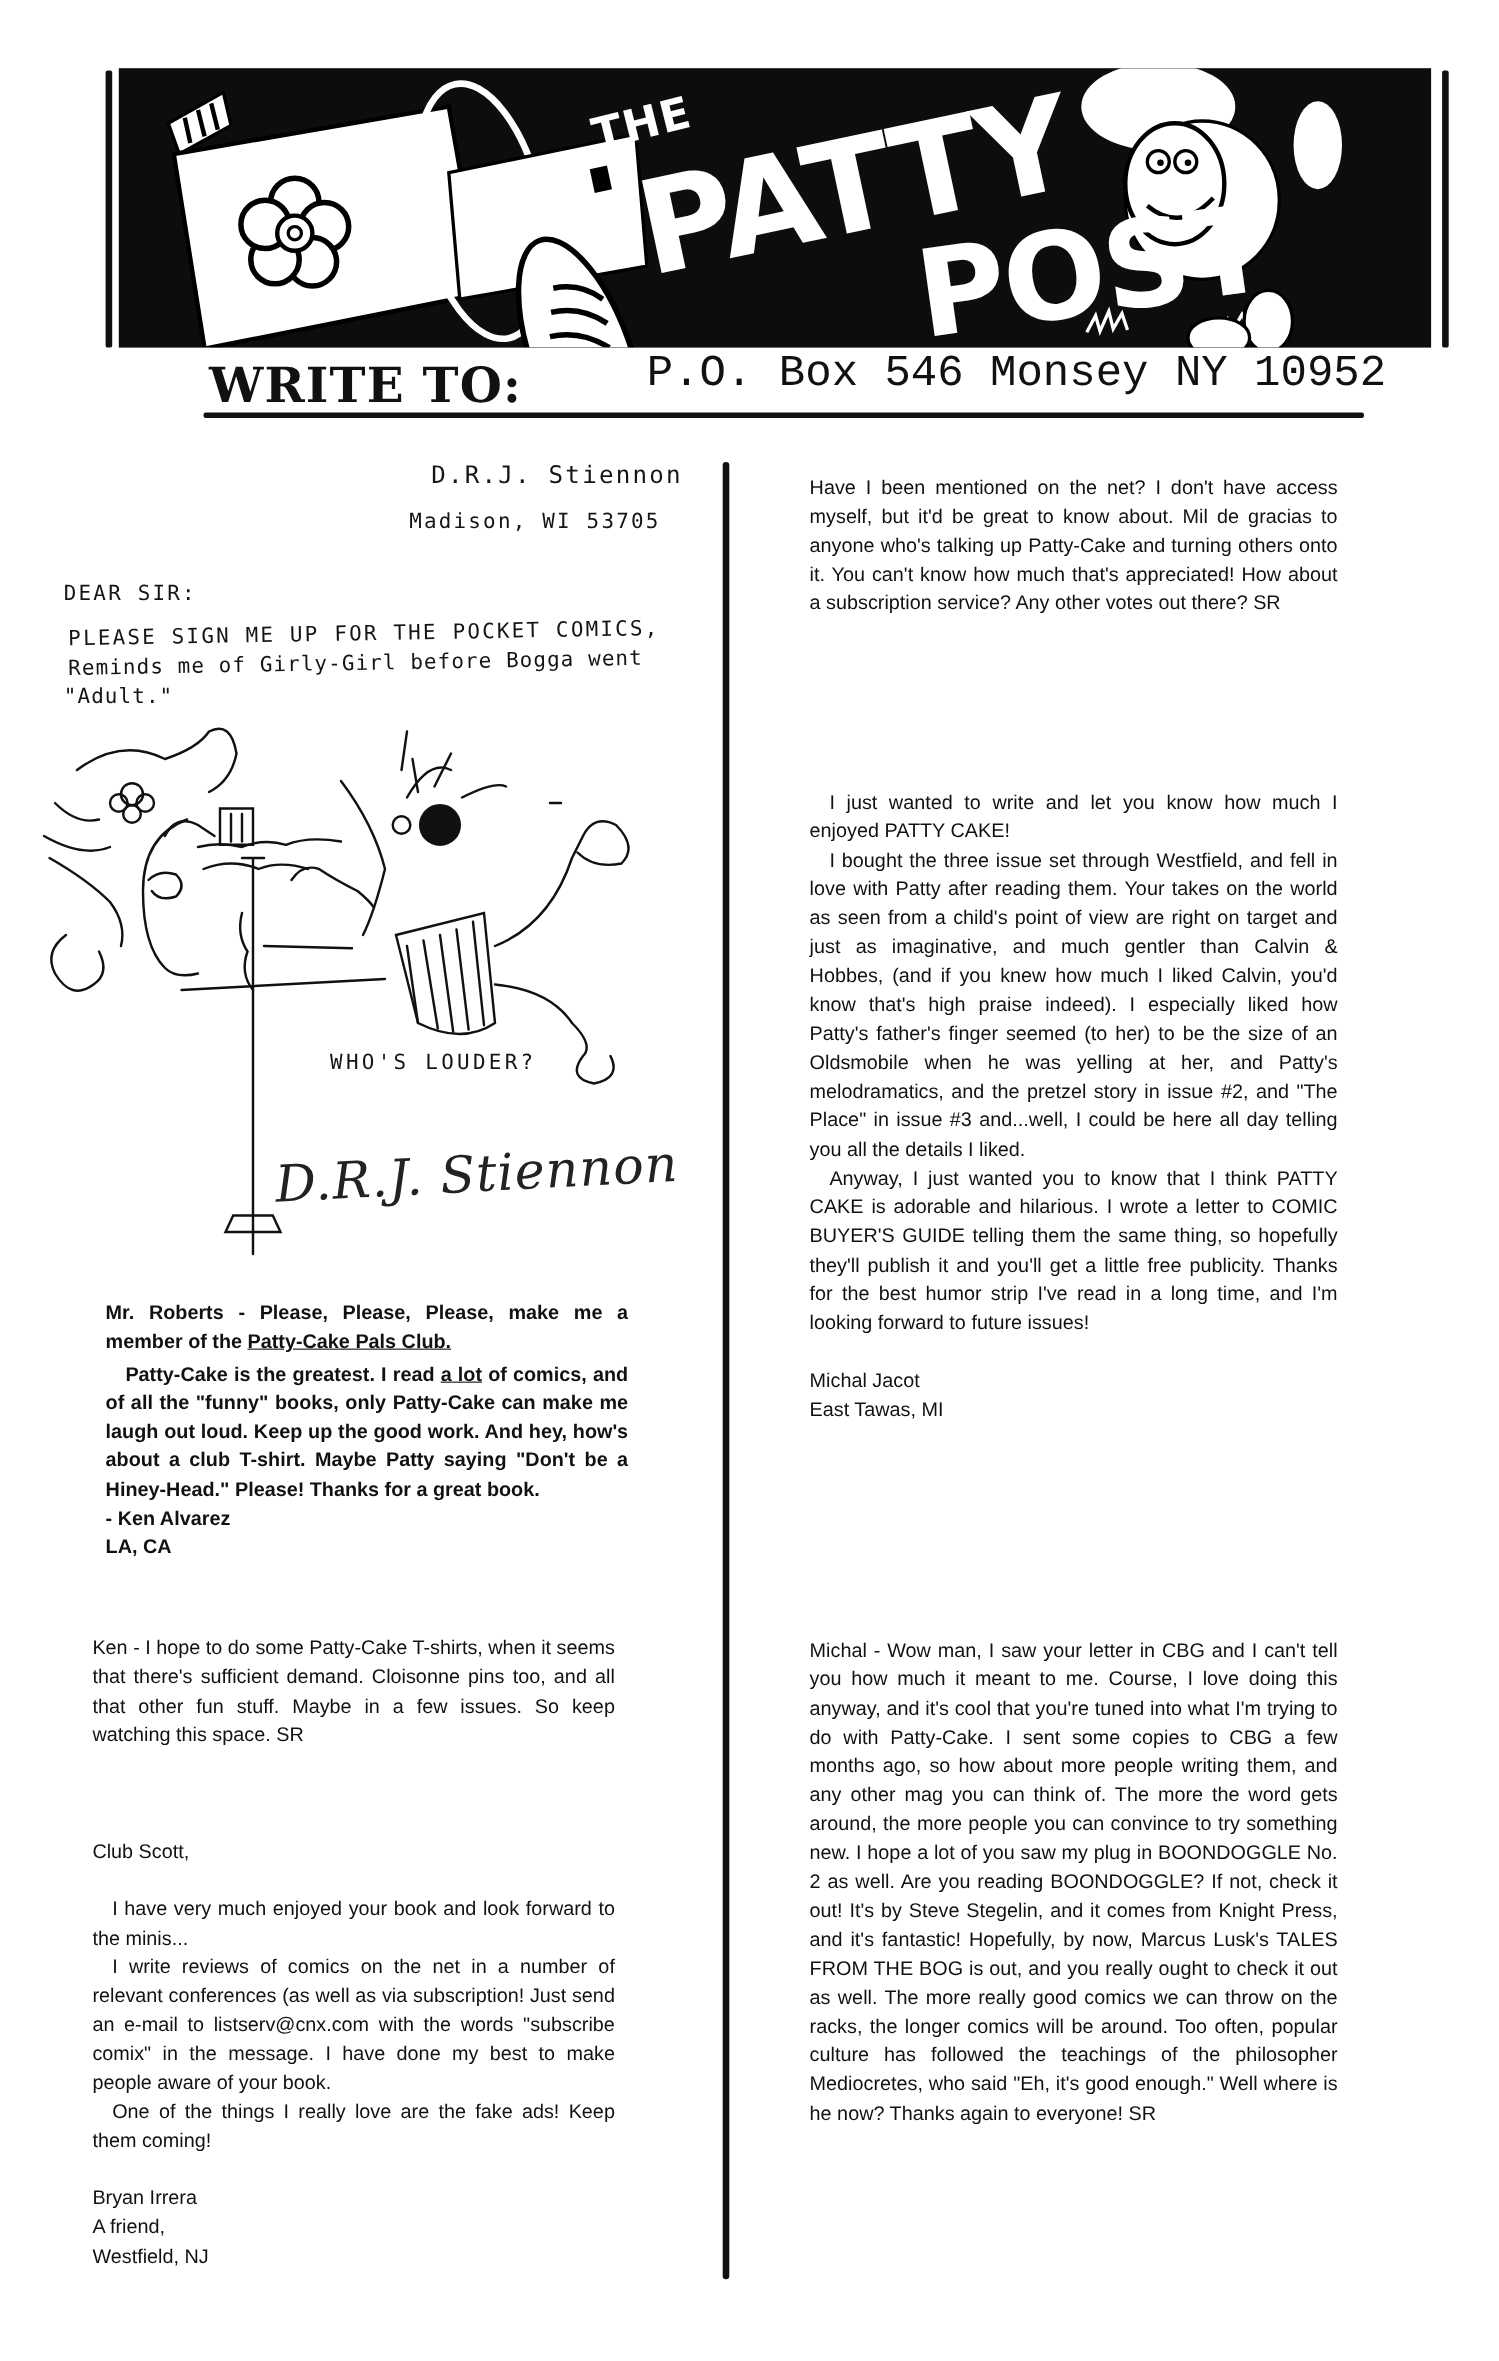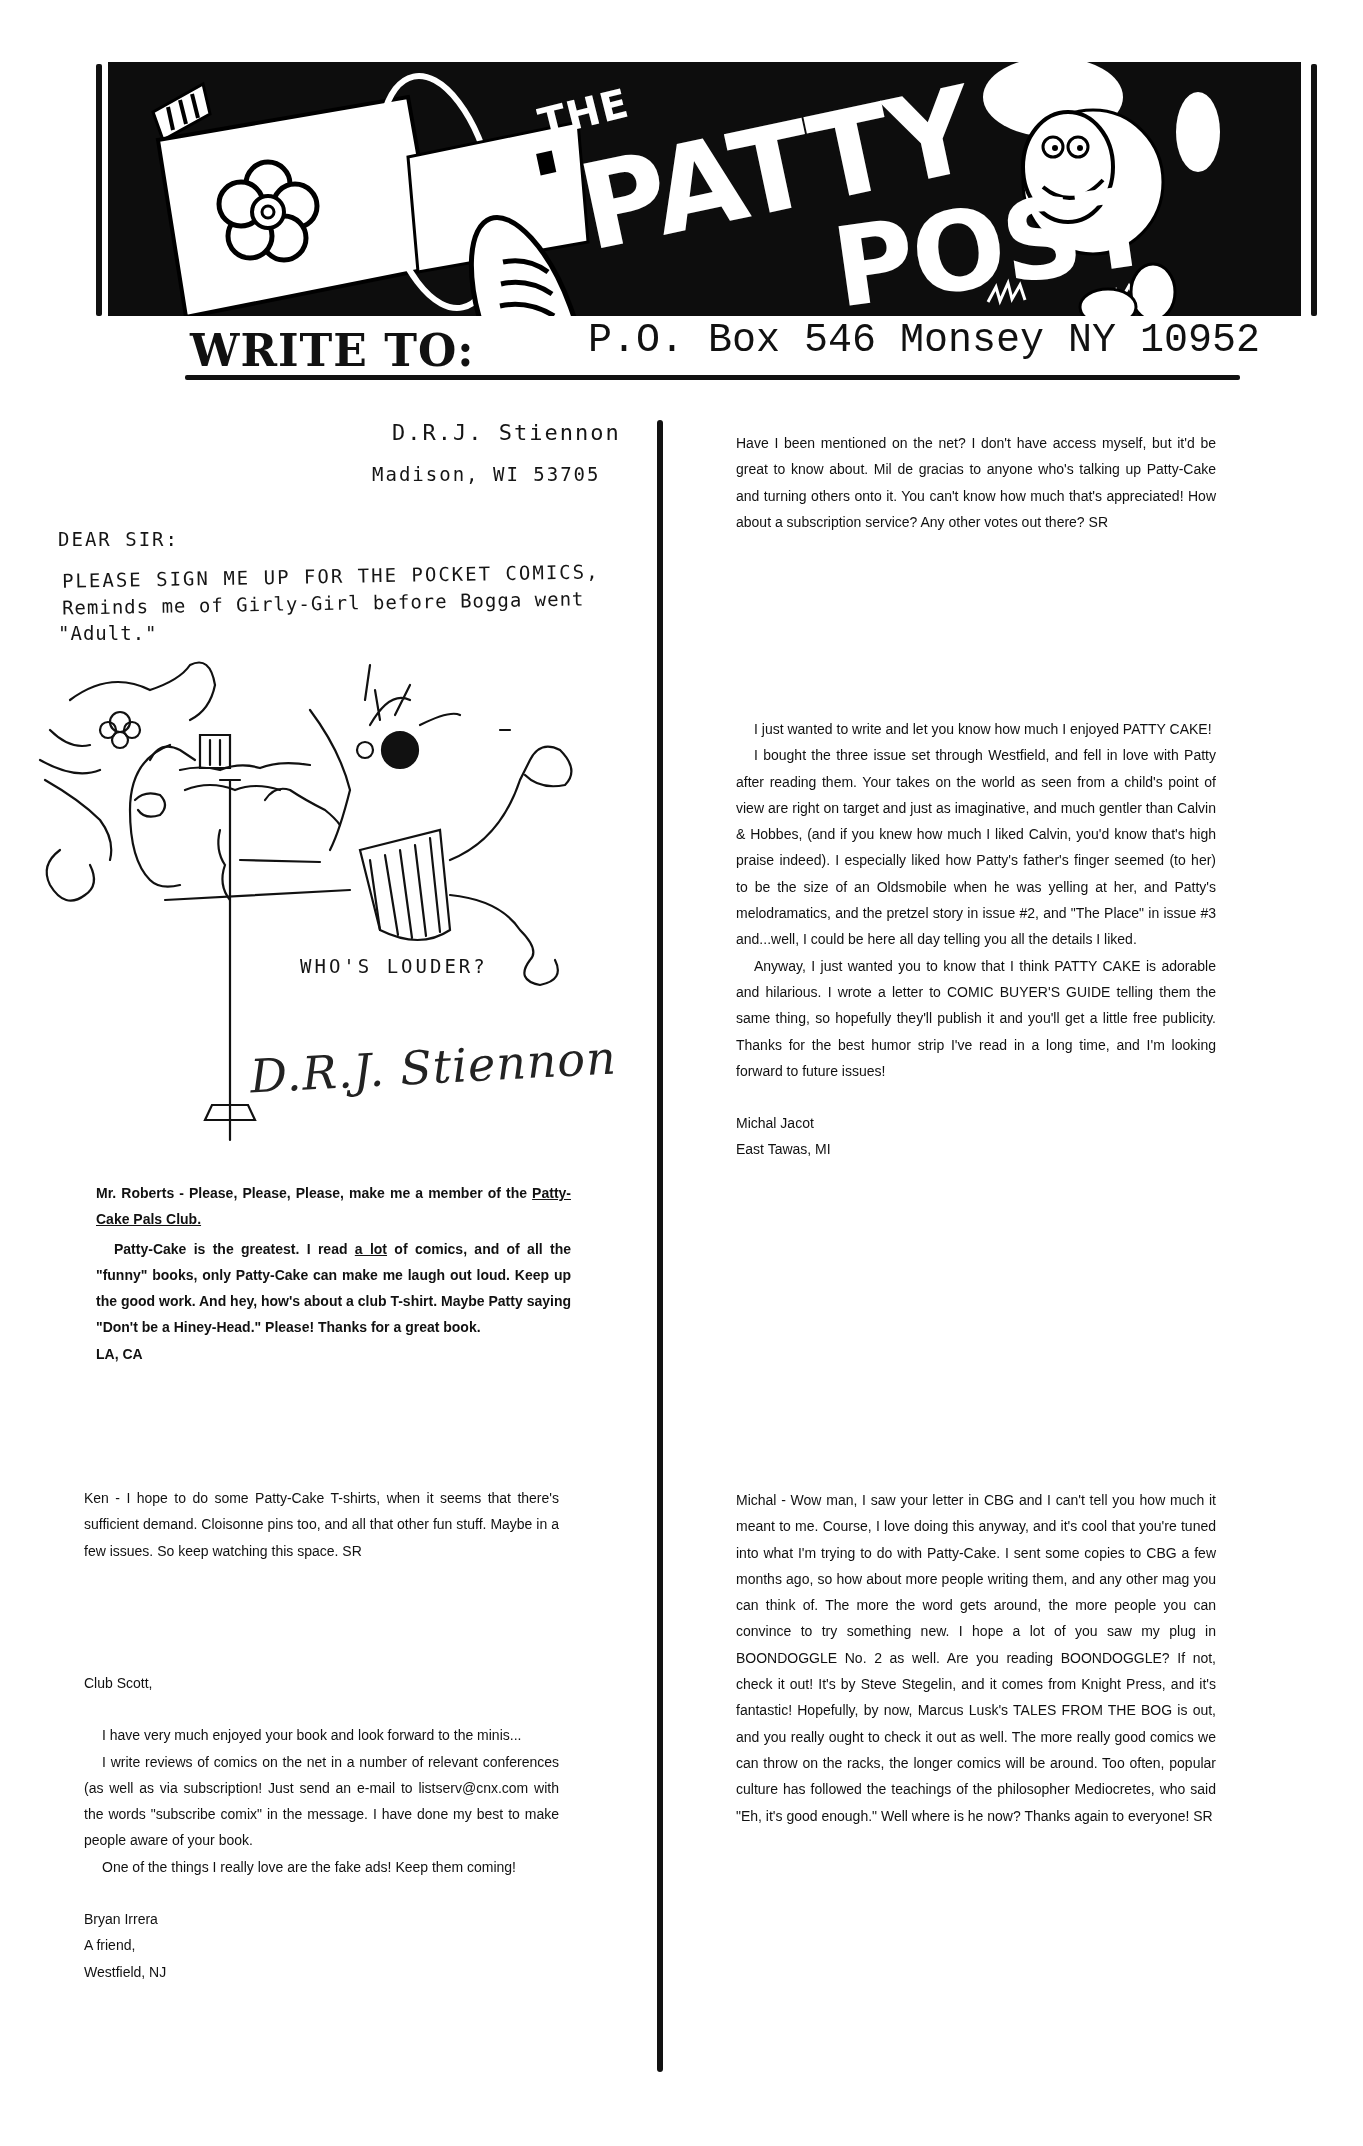--- a/index.html
+++ b/index.html
@@ -20,21 +20,21 @@
     font-size: 44px; letter-spacing: 1px; }
   .address { position: absolute; left: 588px; top: 318px; font-family: Liberation Mono, monospace; font-size: 40px; letter-spacing: 0px; }
   .rule-under { position: absolute; background: #111; height: 5px; border-radius: 2px; }
 
   
   .divider { position: absolute; left: 657px; top: 420px; width: 6px; height: 1652px; background: #111; border-radius: 3px; }
 
   .hand { font-family: "DejaVu Sans Mono", monospace; color: #151515; }
   .hand-sm { position: absolute; font-size: 19px; letter-spacing: 2px; }
 
-  .col { position: absolute; font-family: "Liberation Sans", sans-serif; font-size: 14px; line-height: 26.3px;
+  .col { position: absolute; font-family: "Liberation Sans", sans-serif; font-size: 18px; line-height: 26.3px;
          text-align: justify; color: #111; }
   .col p { margin: 0; }
   .col .indent { text-indent: 18px; }
   .col .bold { font-weight: bold; }
   .col .u { text-decoration: underline; }
   .col .spacer { height: 26px; }
 
   .drawing { position: absolute; left: 20px; top: 650px; width: 620px; height: 500px; }
   .caption { position: absolute; left: 300px; top: 955px; font-size: 19px; letter-spacing: 3px; }
   .signature { position: absolute; left: 250px; top: 1040px; font-family: "DejaVu Serif", serif; font-style: italic;
@@ -155,20 +155,21 @@
   <div class="hand caption">WHO'S LOUDER?</div>
   <div class="signature">D.R.J. Stiennon</div>
 
   <div class="col" style="left:96px; top:1180px; width:475px;">
     <p class="bold">
       <span>Mr. Roberts -  Please, Please, Please, make me a member of the </span><span class="u">Patty-Cake Pals Club.</span>
     </p>
     <p class="bold indent" style="margin-top:3px;">
       <span>Patty-Cake is the greatest.  I read </span><span class="u">a lot</span><span> of comics, and of all the "funny" books, only Patty-Cake can make me laugh out loud.  Keep up the good work.  And hey, how's about a club T-shirt.  Maybe Patty saying "Don't be a Hiney-Head." Please!  Thanks for a great book.</span>
     </p>
+    <p class="bold">- Ken Alvarez</p>
     <p class="bold">LA, CA</p>
   </div>
 
   <div class="col it" style="left:84px; top:1485px; width:475px;">
     <p>Ken - I hope to do some Patty-Cake T-shirts, when it seems that there's sufficient demand. Cloisonne pins too, and all that other fun stuff. Maybe in a few issues.  So keep watching this space.  SR</p>
   </div>
 
   <div class="col bold" style="left:84px; top:1670px; width:475px;">
     <p>Club Scott,</p>
     <div class="spacer"></div>

